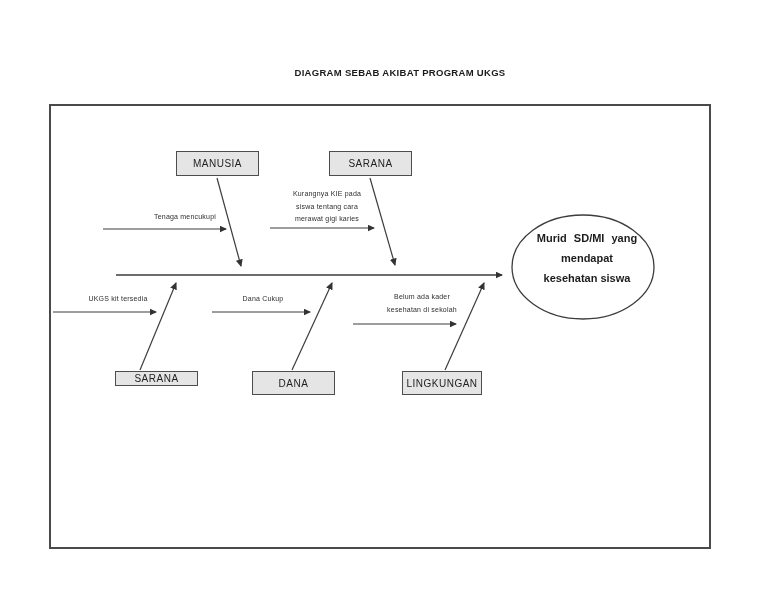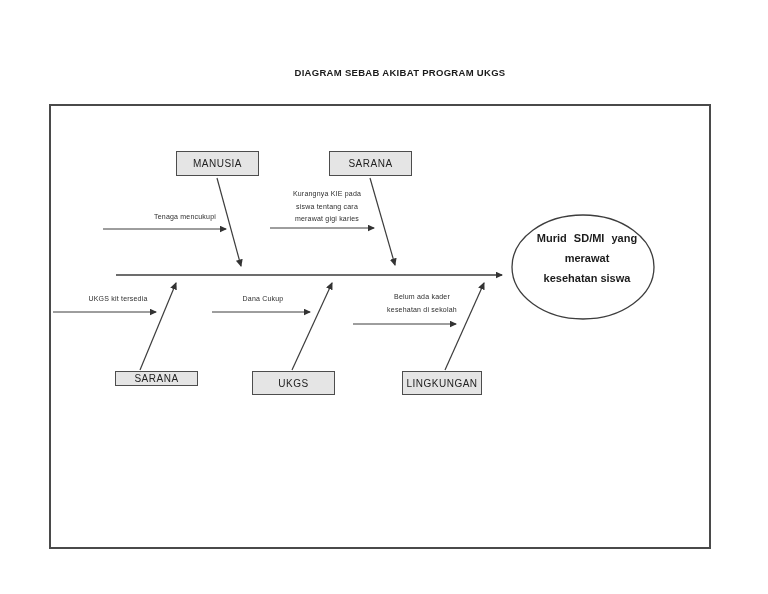--- a/index.html
+++ b/index.html
@@ -111,21 +111,21 @@
   <div class="cat box-manusia">
     <span>MANUSIA</span>
   </div>
   <div class="cat box-metode">
     <span>SARANA</span>
   </div>
   <div class="cat box-sarana">
     <span>SARANA</span>
   </div>
   <div class="cat box-dana">
-    <span>UKGS</span>
+    <span>DANA</span>
   </div>
   <div class="cat box-lingkungan">
     <span>LINGKUNGAN</span>
   </div>
 
   <div class="cause c-tenaga">
     <div>Tenaga mencukupi</div>
   </div>
   <div class="cause c-kurangnya">
     <div>Kurangnya KIE pada</div>
@@ -138,17 +138,17 @@
   <div class="cause c-dana">
     <div>Dana Cukup</div>
   </div>
   <div class="cause c-belum">
     <div>Belum ada kader</div>
     <div>kesehatan di sekolah</div>
   </div>
 
   <div class="effect">
     <div class="eline">Murid SD/MI yang</div>
-    <div class="eline">merawat</div>
+    <div class="eline">mendapat</div>
     <div class="eline">kesehatan siswa</div>
   </div>
 
 </div>
 
 </body></html>

